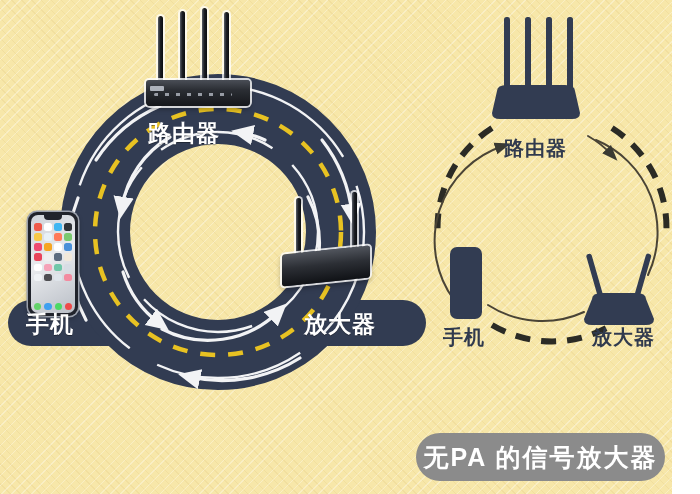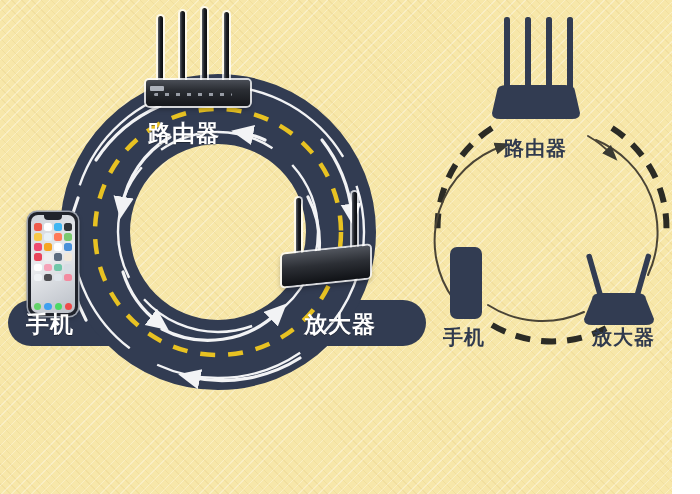--- a/index.html
+++ b/index.html
@@ -355,14 +355,15 @@
     <path d="M 14,46 Q 14,40 24,40 L 58,40 Q 68,40 68,46 L 76,66 Q 76,72 68,72
              L 14,72 Q 6,72 6,66 Z" fill="#323c52"></path>
   </svg>
 
   <div class="sil" id="phone-sil"></div>
 
   <div class="lbl lbl-dark" id="label-router-right">路由器</div>
   <div class="lbl lbl-dark" id="label-phone-right">手机</div>
   <div class="lbl lbl-dark" id="label-amp-right">放大器</div>
 
+  <div class="caption" id="caption-right">无PA 的信号放大器</div>
 
 </div>
 
 </body></html>

